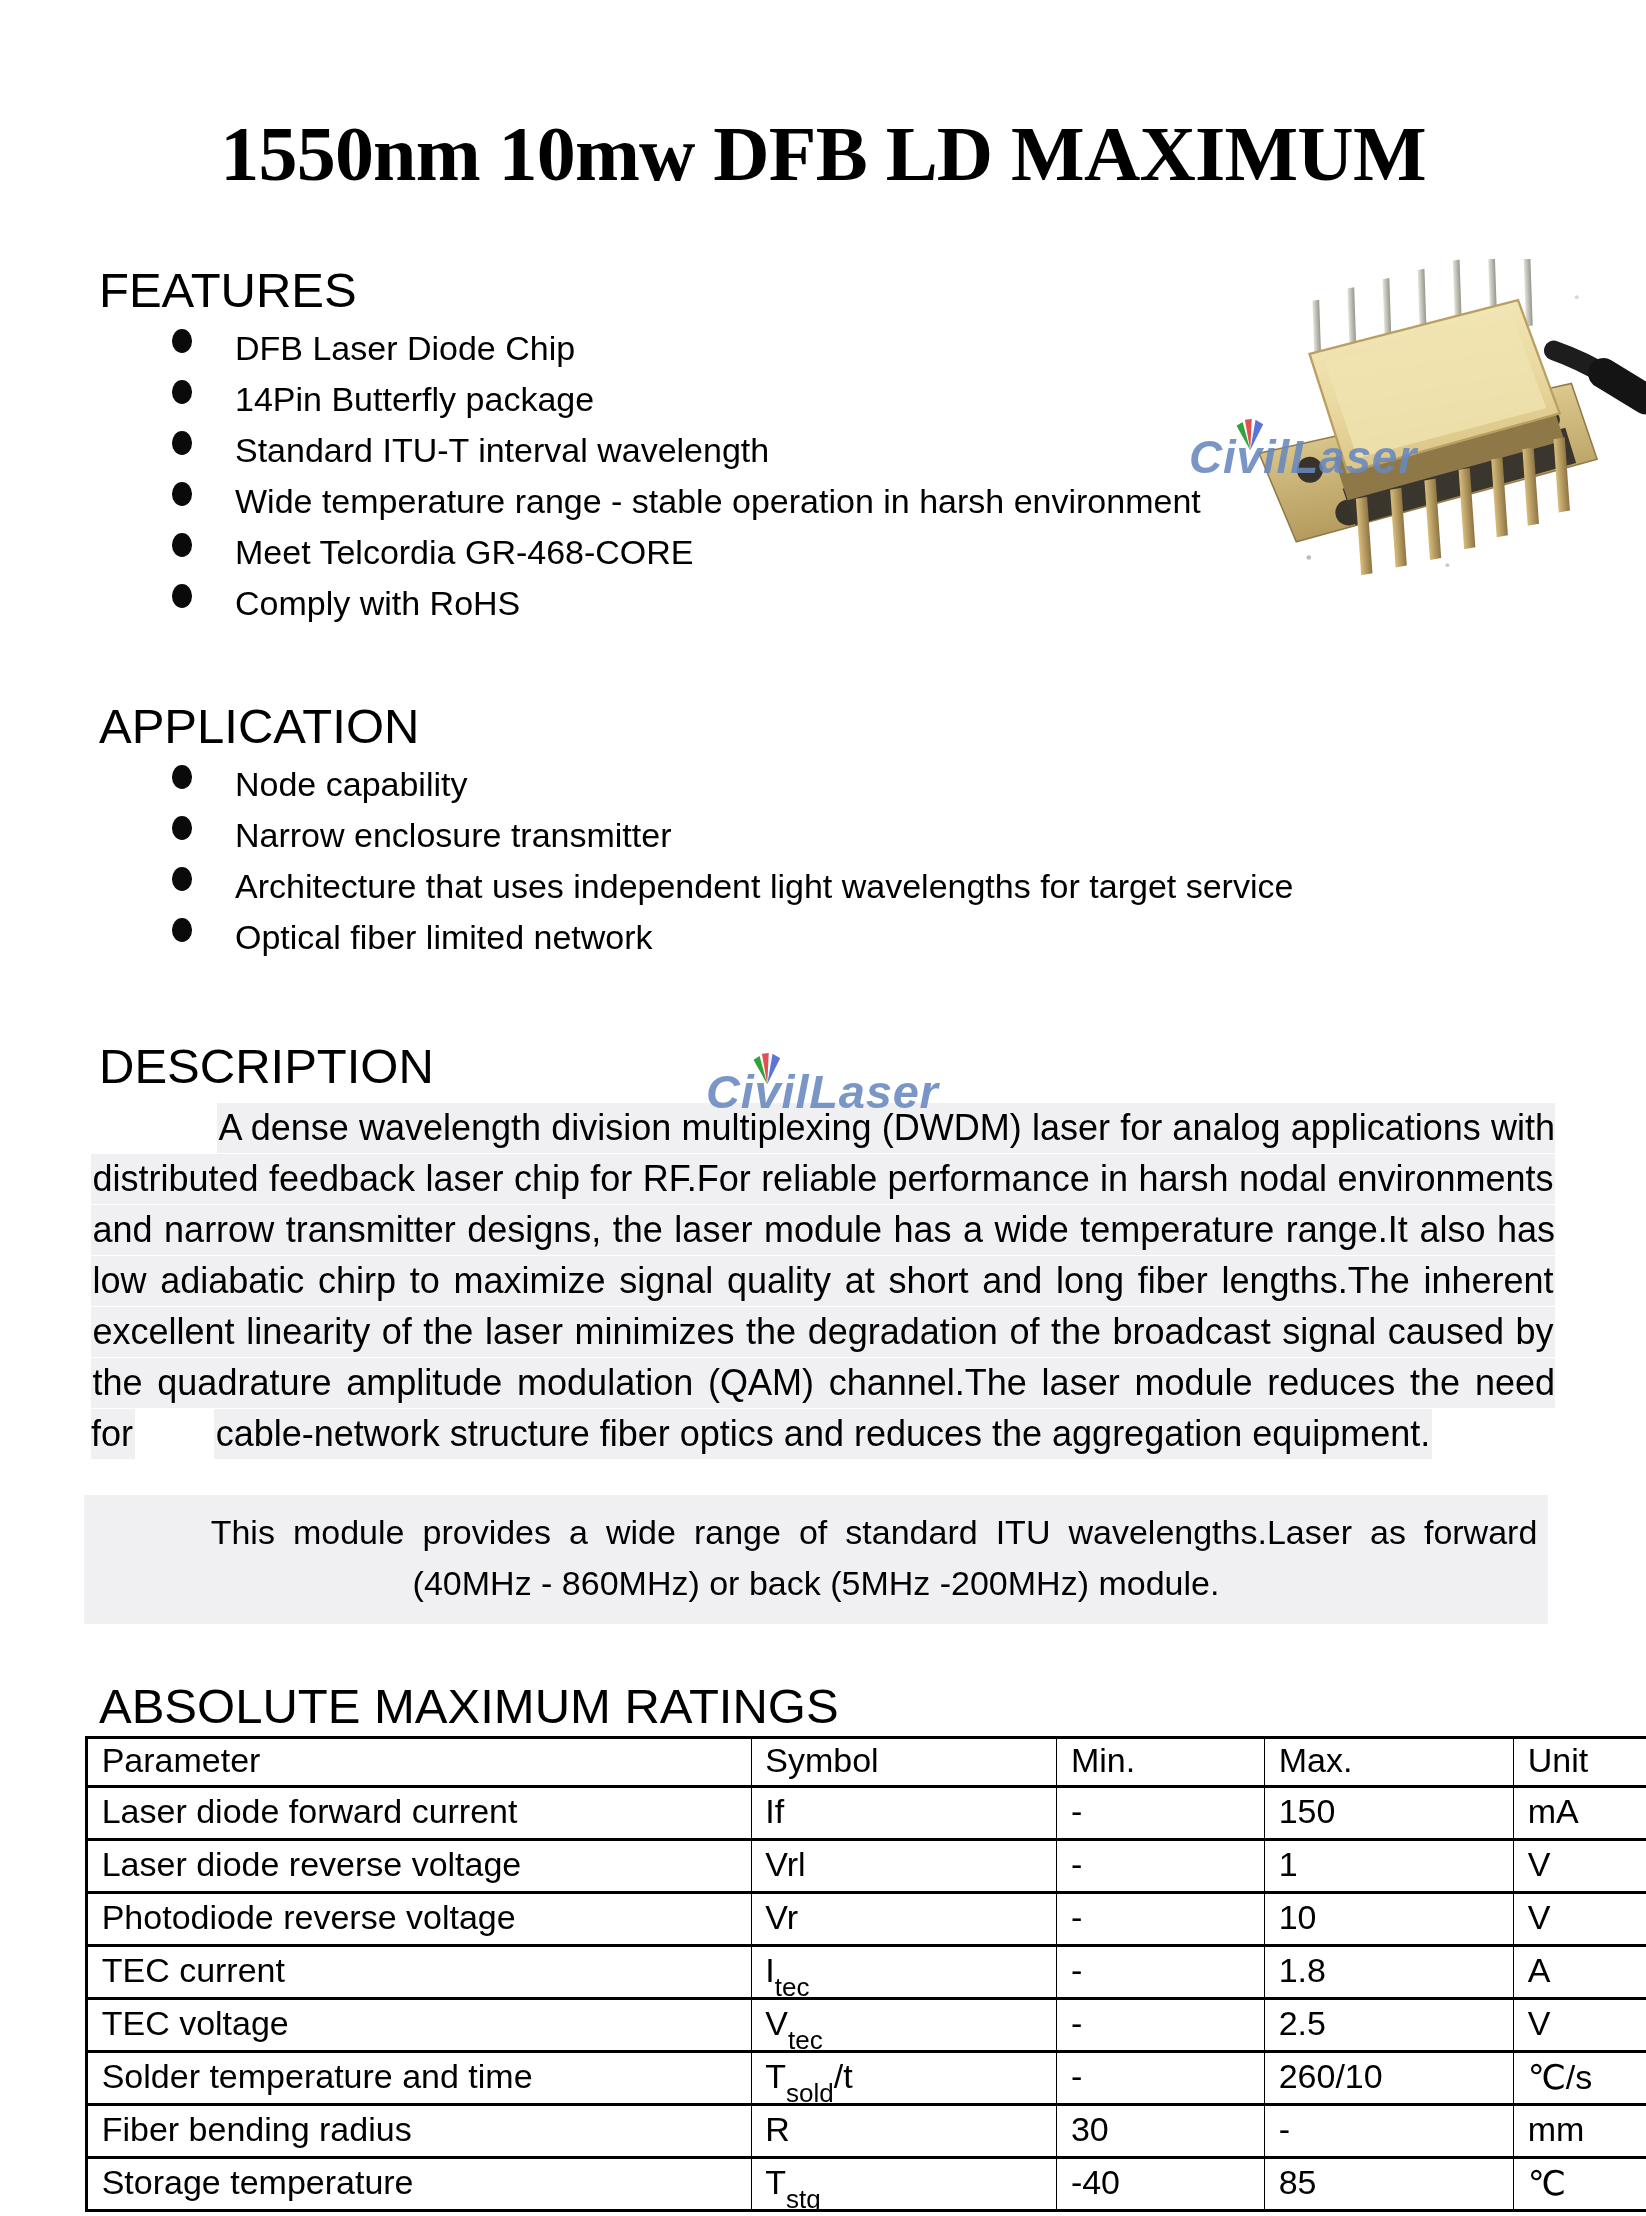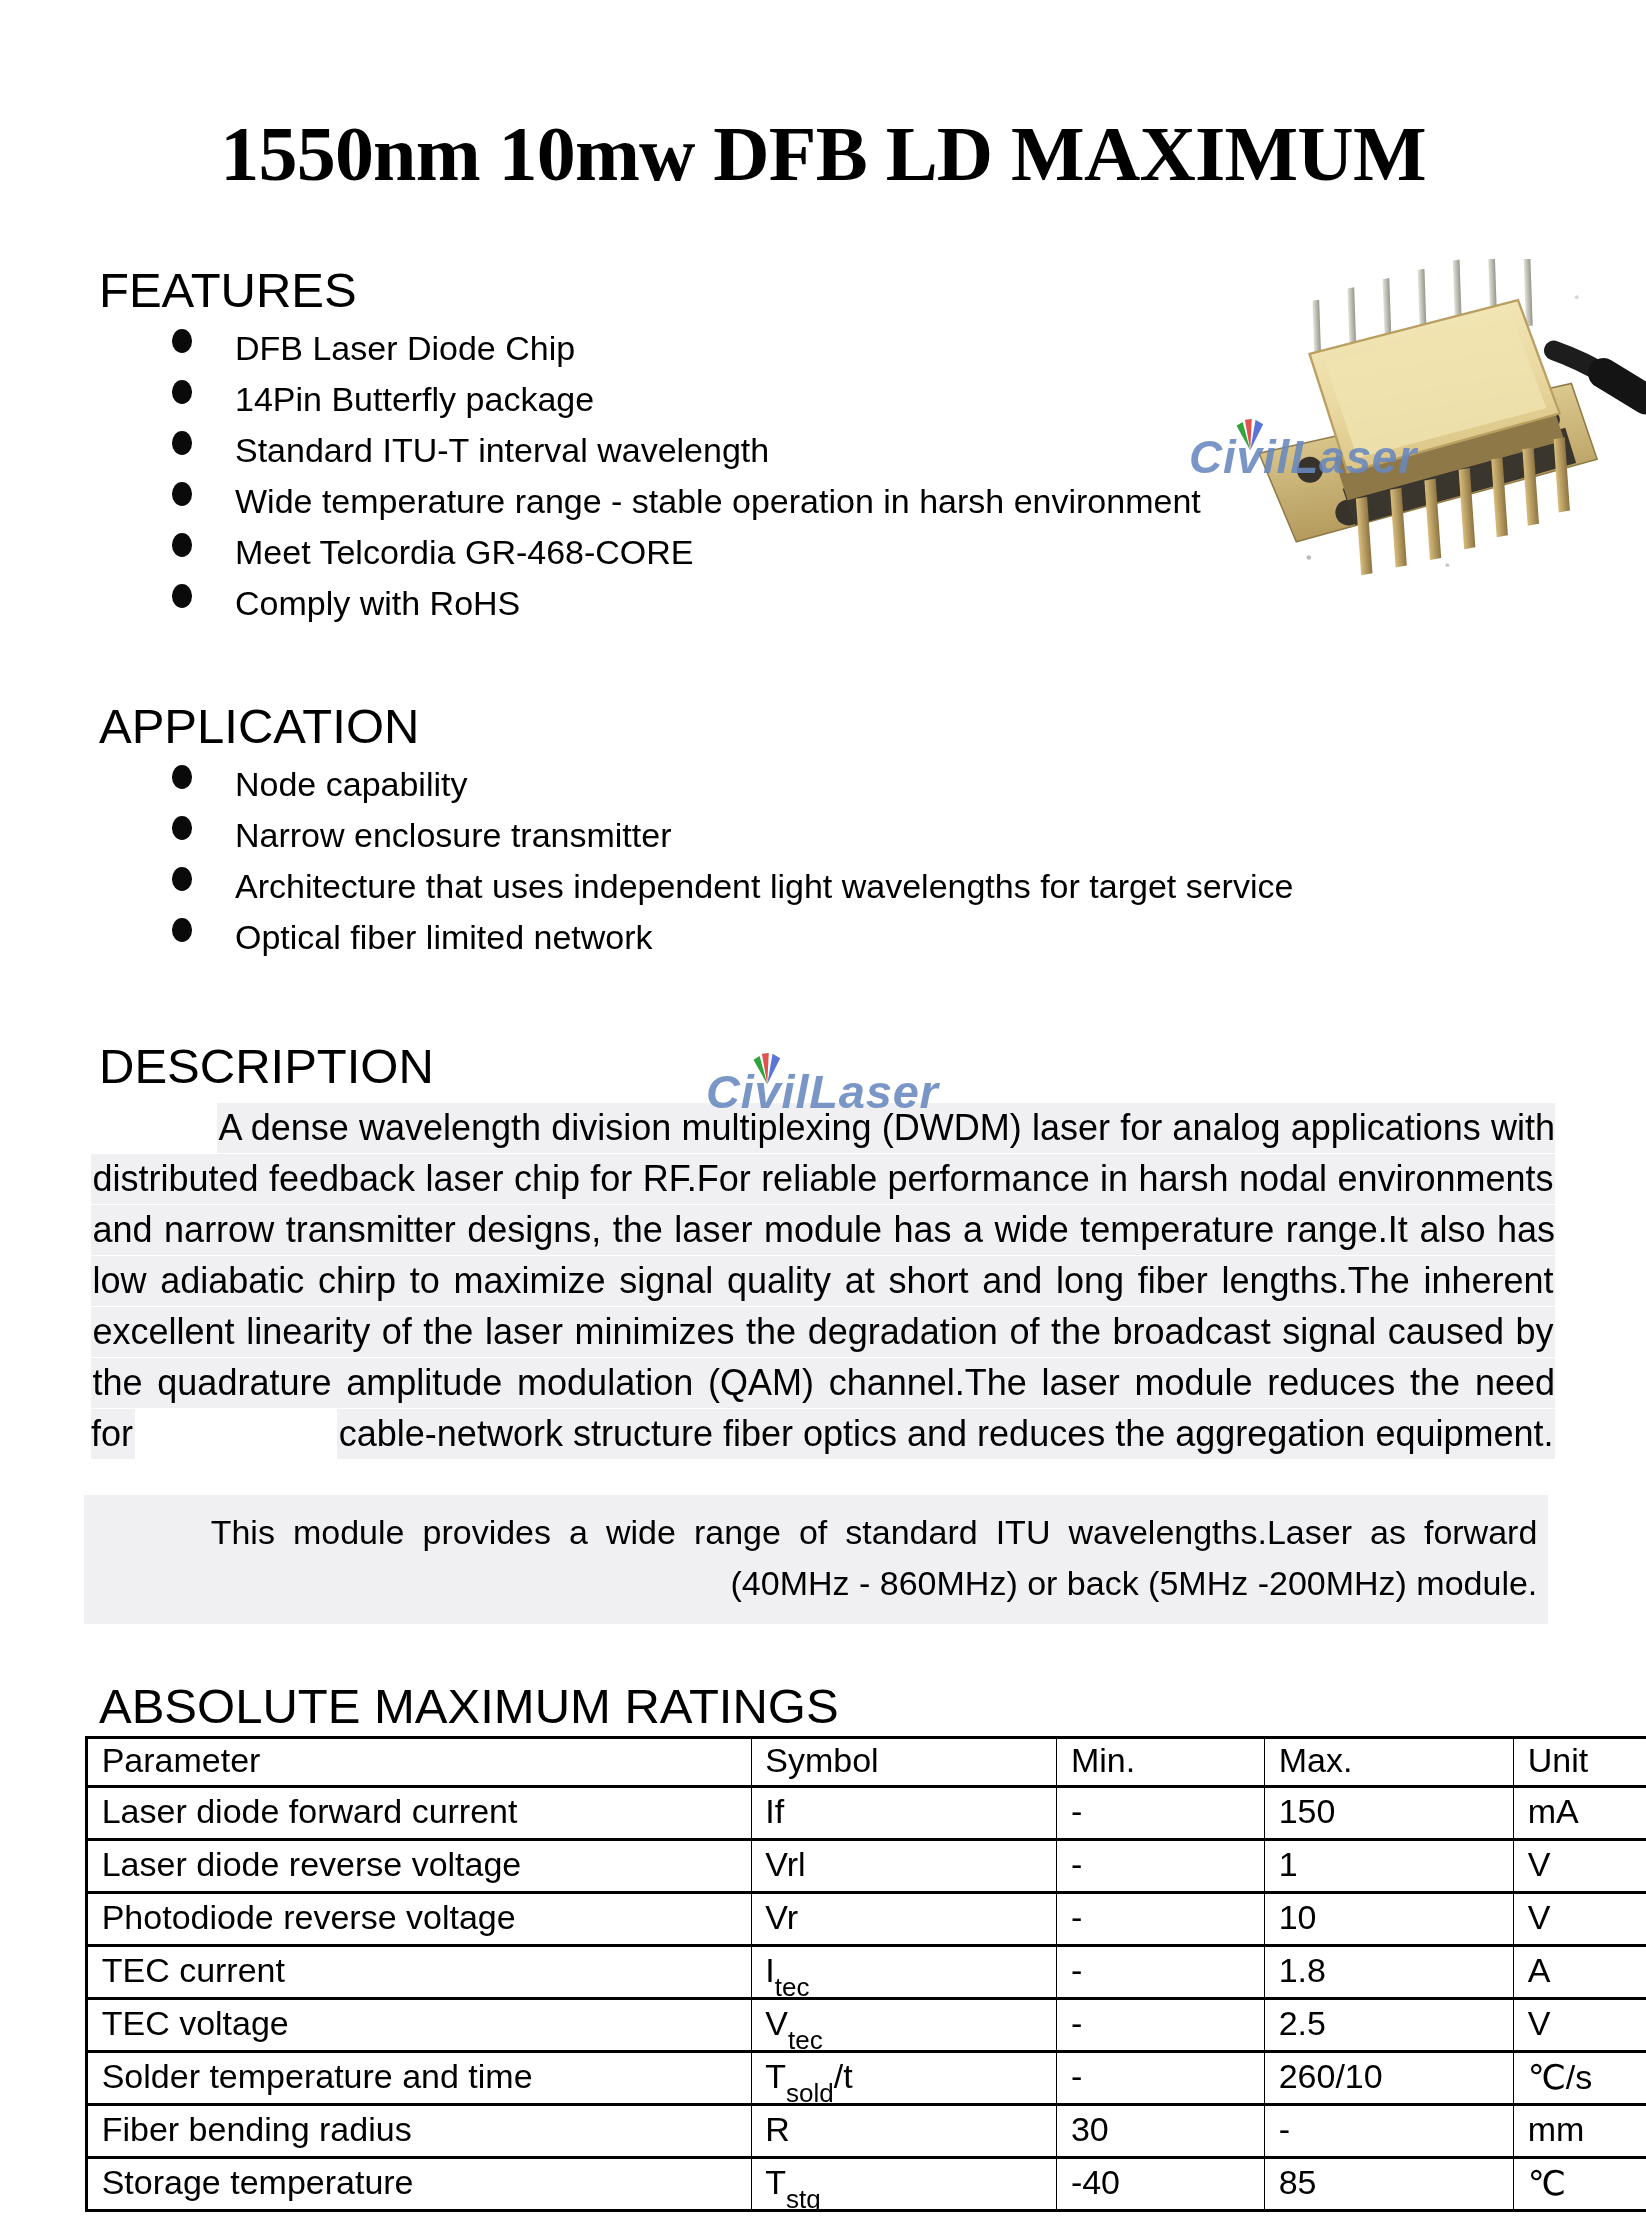--- a/index.html
+++ b/index.html
@@ -22,21 +22,21 @@
   #h-ratings{top:1681px}
 
   .blist{position:absolute;left:172px;}
   #features-list{top:329px}
   #application-list{top:765px}
   .bitem{display:flex;align-items:flex-start;height:51px;font-size:34px;white-space:nowrap}
   .dot{width:20px;height:23.6px;background:#0a0a0a;border-radius:50%;margin-right:43px;flex:none}
 
   .para{position:absolute;left:91px;width:1464px;font-size:36px;}
   #para1{top:1102px}
-  .pline{height:51px;line-height:51px;text-align:right;white-space:nowrap;}
+  .pline{height:51px;line-height:51px;text-align:center;white-space:nowrap;}
   .pline.j{text-align:justify;text-align-last:justify;white-space:normal;}
   .pline.ind{padding-left:126px;}
   .hl{background:var(--hl,#f0f0f2);padding:3.8px 1.5px 4.6px 1.5px;}
   #para2{
     position:absolute;left:84px;top:1495px;width:1464px;box-sizing:border-box;
     background:var(--hl,#f0f0f2);padding:12.2px 10.7px 15.2px 10.7px;font-size:34px;
   }
   #para2 .pline{background:none}
   #para2 .pline.ind{padding-left:116px}
 

